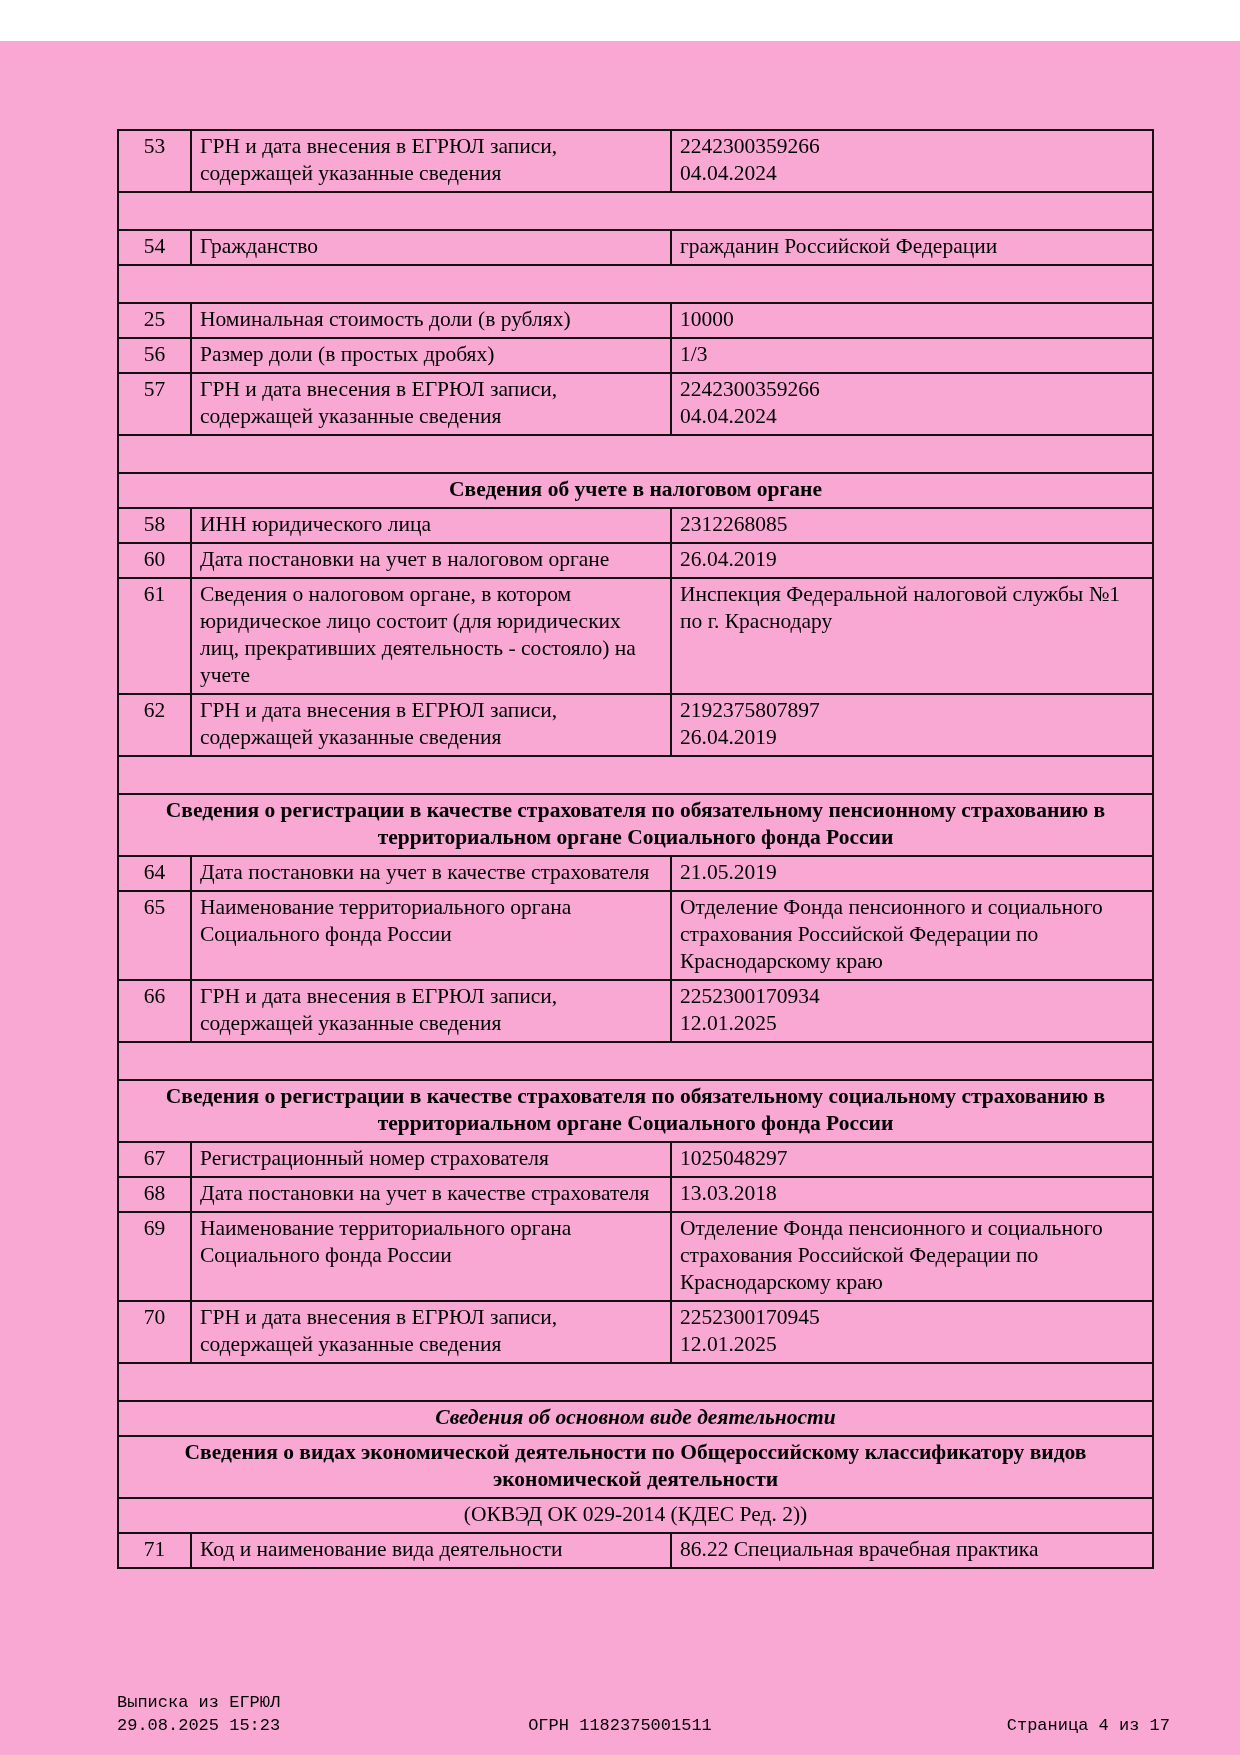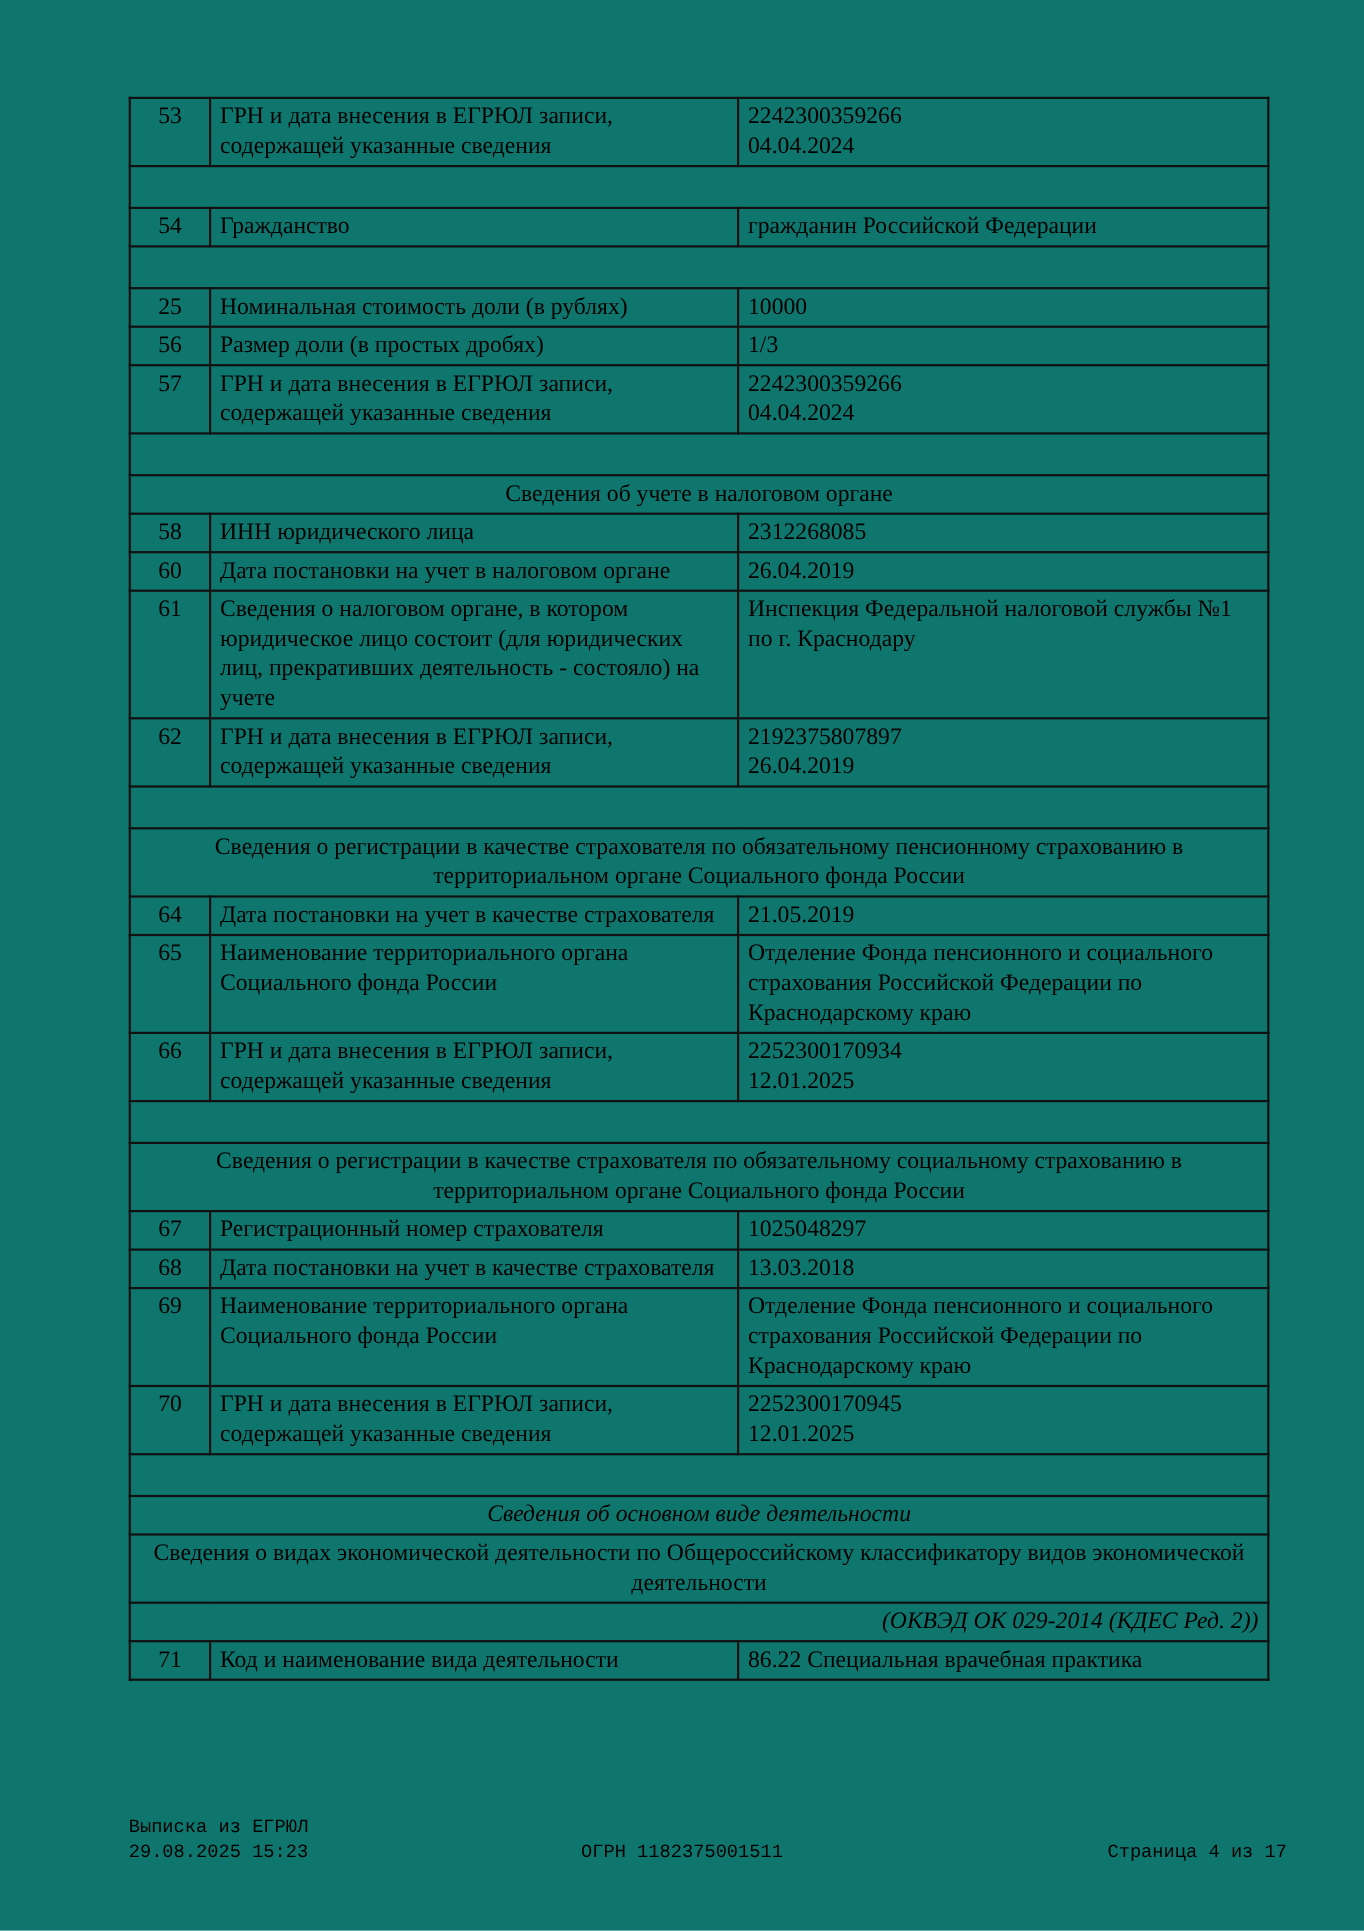--- a/index.html
+++ b/index.html
@@ -11,21 +11,22 @@
     width: 1240px;
     height: 1755px;
     position: relative;
     font-family: "Liberation Serif", "DejaVu Serif", serif;
     color: #000000;
     overflow: hidden;
   }
   .page {
     position: absolute;
     inset: 0;
-    background: #0f766e;
+    background: #f9a8d4;
+    margin-top: 41px;
   }
   table.egrul {
     position: absolute;
     left: 117px;
     top: 88px;
     width: 1035px;
     border-collapse: collapse;
     table-layout: fixed;
   }
   table.egrul td {
@@ -38,30 +39,28 @@
   }
   td.num {
     text-align: center;
     padding: 2px 2px 4px 2px;
   }
   td.value {
     white-space: pre-line;
   }
   td.section {
     text-align: center;
-    font-weight: normal;
+    font-weight: bold;
     padding: 3px 36px 5px 36px;
   }
   td.section.bold-italic {
     font-style: italic;
   }
   td.section.italic {
     font-weight: normal;
-    font-style: italic;
-    text-align: right;
   }
   td.spacer {
     height: 30px;
     padding: 0;
   }
   .footer {
     position: absolute;
     left: 0;
     right: 0;
     top: 1650px;

